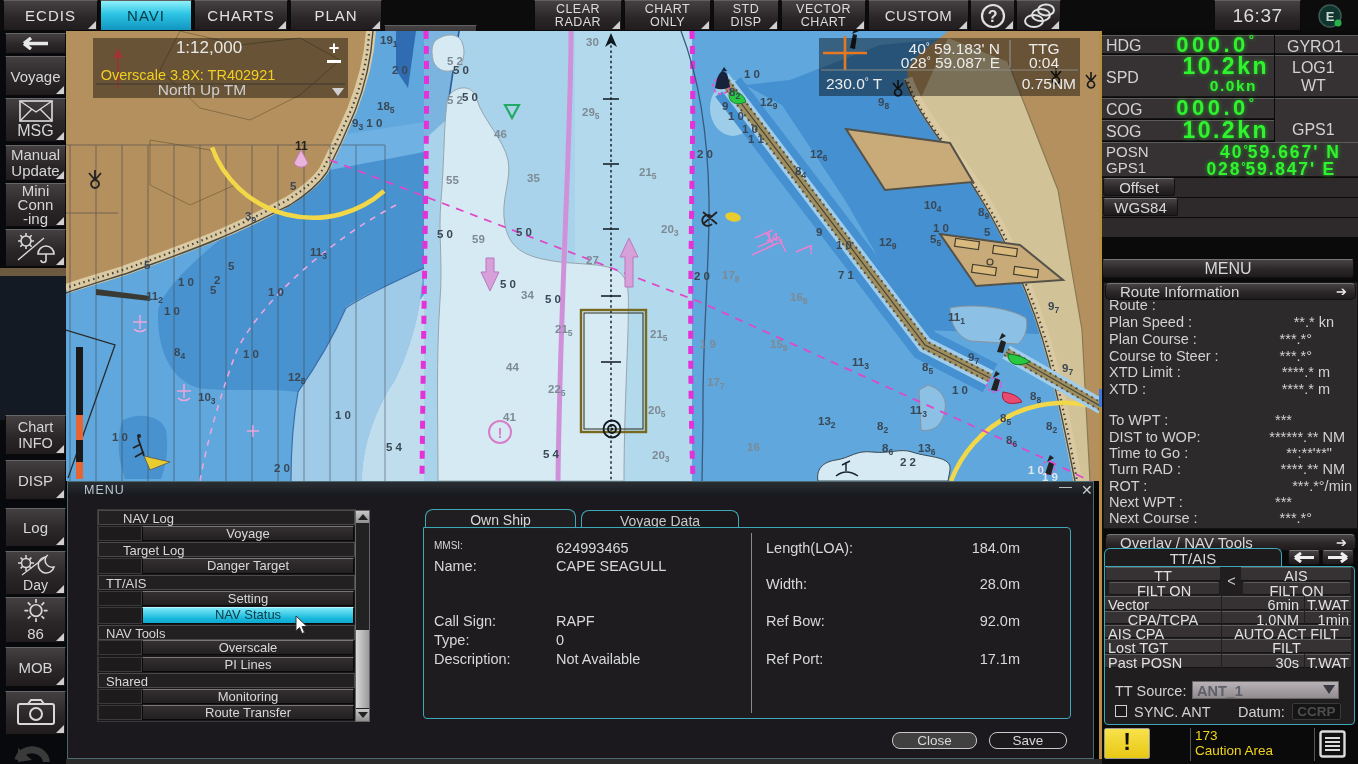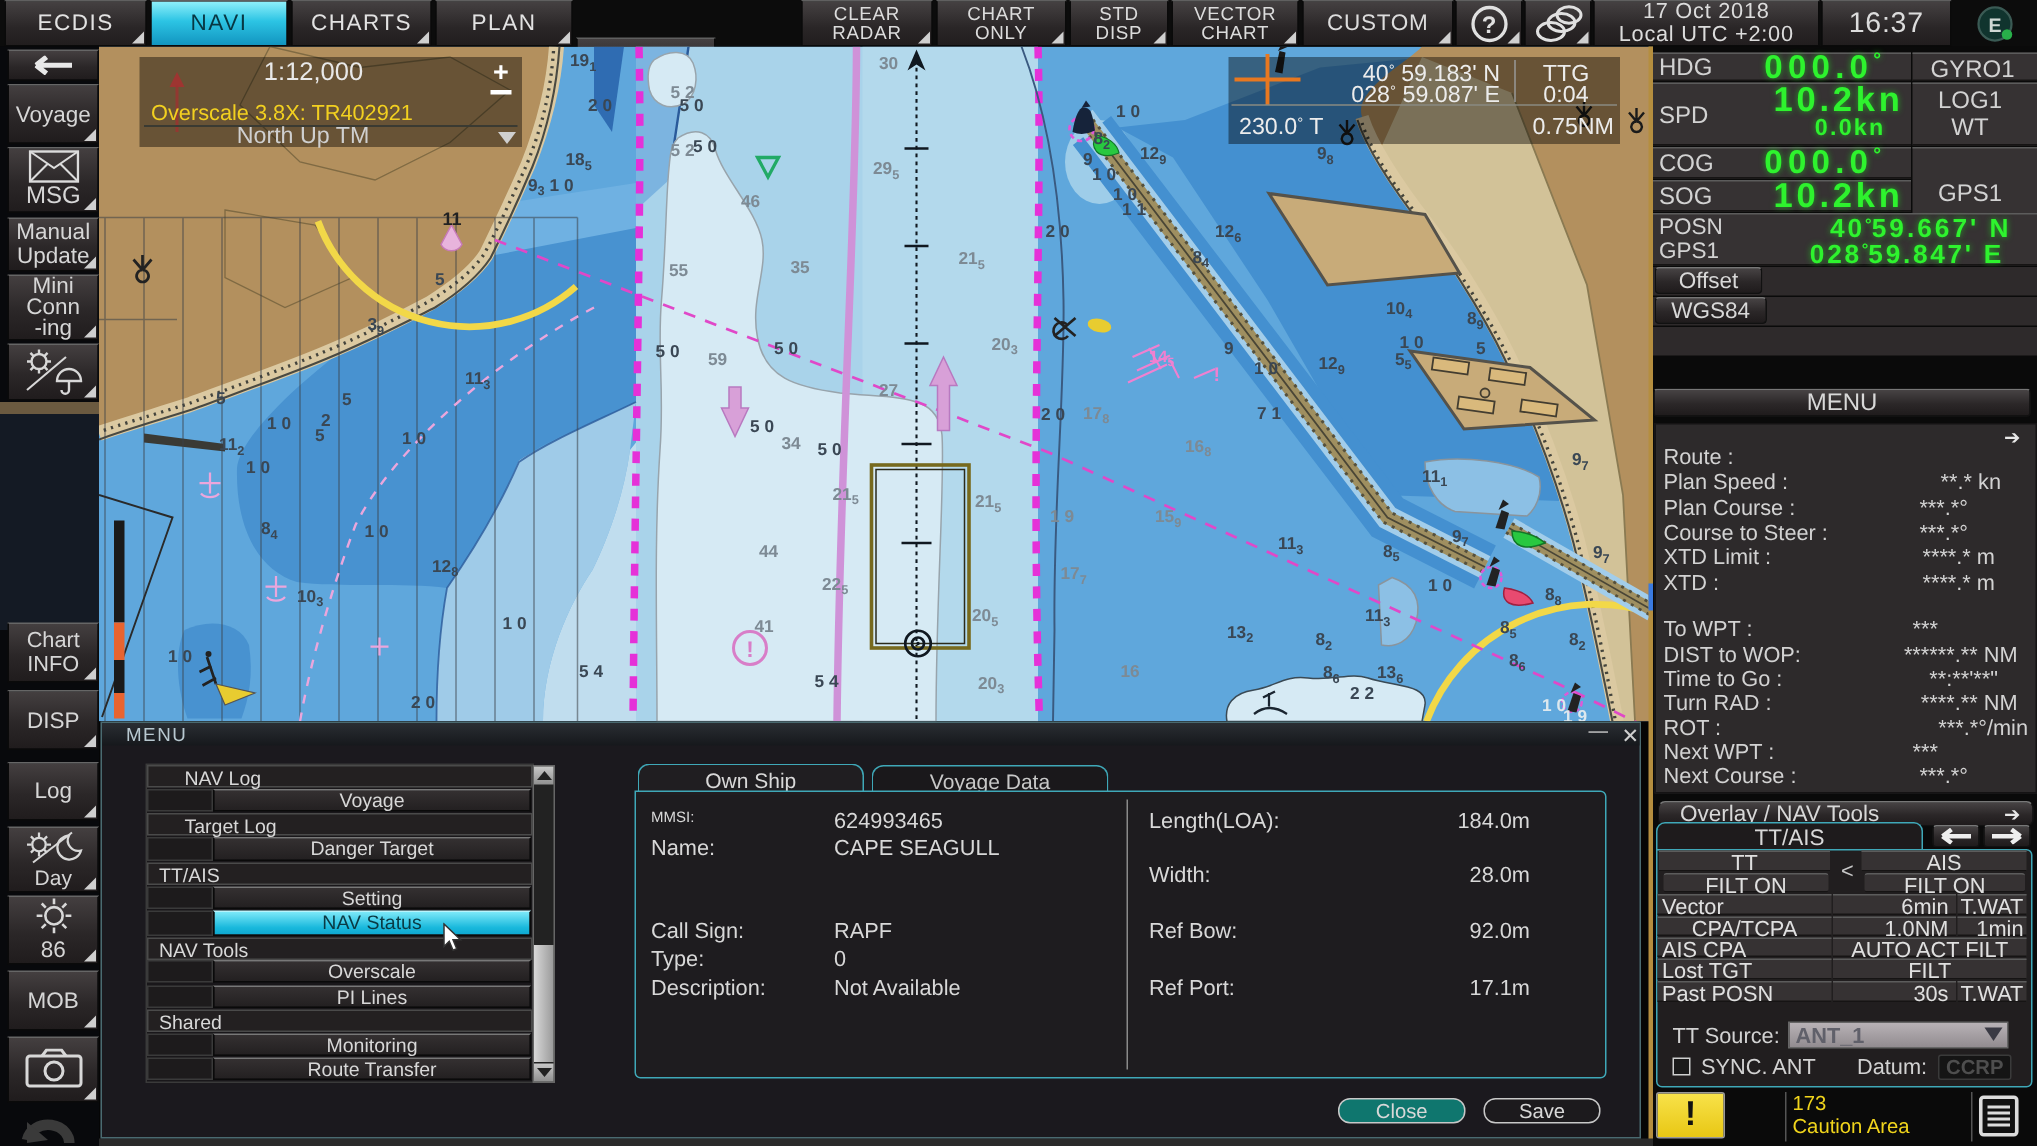--- a/index.html
+++ b/index.html
@@ -59,21 +59,20 @@
   <div class="tab2" style="left:1016px;width:45px;">
     <svg width="36" height="28" viewBox="0 0 36 28">
       <g fill="none" stroke="#e0e0e0" stroke-width="2">
         <ellipse cx="13" cy="19" rx="9" ry="6"></ellipse>
           <ellipse cx="20" cy="13" rx="9" ry="6"></ellipse>
           <ellipse cx="25" cy="8" rx="8" ry="5.5"></ellipse>
       </g>
       </svg>
     <span class="fold"></span>
     </div>
-  <div class="tab2" style="left:1062px;width:151px;font-size:14.5px;line-height:15px;">17 Oct 2018<br>Local UTC +2:00</div>
   <div class="tab2" style="left:1214px;width:87px;font-size:19px;">16:37</div>
   <div class="abs" style="left:1301px;top:0;width:57px;height:31px;background:#0c0c0c;"></div>
   <svg class="abs" style="left:1313px;top:3px;" width="36" height="27" viewBox="0 0 36 27">
     <circle cx="17" cy="13" r="11" fill="#10342e" stroke="#3a5a54" stroke-width="1.5"></circle>
     <text x="17" y="18" text-anchor="middle" font-size="13" font-weight="bold" fill="#cfd8d4">E</text>
     <circle cx="25" cy="20" r="3.5" fill="#28b04a"></circle>
   </svg>
 
   <div class="abs" style="left:0;top:31px;width:66px;height:733px;background:#08090c;"></div>
   <div class="abs" style="left:0;top:270px;width:66px;height:150px;background:#141a24;"></div>
@@ -471,20 +470,21 @@
     <div class="abs gl" style="right:17px;top:111px;font-size:17.5px;letter-spacing:2px;">40<span style="font-size:11px;vertical-align:5px;letter-spacing:0;">°</span>59.667' N</div>
     <div class="abs gl" style="right:22px;top:128px;font-size:17.5px;letter-spacing:1.8px;">028<span style="font-size:11px;vertical-align:5px;letter-spacing:0;">°</span>59.847' E</div>
     <div class="abs" style="left:0;top:147px;width:256px;height:19px;background:#2e2a2b;"></div>
     <div class="abs" style="left:0;top:167px;width:256px;height:19px;background:#2e2a2b;"></div>
     <div class="abs" style="left:0;top:187px;width:256px;height:19px;background:#2e2a2b;"></div>
     <div class="rbtn" style="left:1px;top:147px;width:72px;height:18px;font-size:15px;">Offset</div>
     <div class="rbtn" style="left:1px;top:167px;width:75px;height:18px;font-size:15px;">WGS84</div>
     <div class="rbtn" style="left:0px;top:228px;width:252px;height:19px;font-size:16px;">MENU</div>
 
     <div class="abs" style="left:1px;top:251px;width:255px;height:247px;background:#2d2a2b;border:1px solid #151314;"></div>
+    <div class="rbtn" style="left:3px;top:252px;width:251px;height:17px;font-size:15px;justify-content:flex-start;padding-left:14px;border-radius:5px;">Route Information</div>
     <div class="abs" style="left:234px;top:253px;color:#e8e8e8;font-size:13px;">➔</div>
     <div class="abs lab" id="routeinfo" style="left:0;top:262px;width:256px;font-size:14.5px;">
       <div class="abs" style="left:7px;top:4px;">Route :</div>
       <div class="abs" style="left:7px;top:21px;">Plan Speed :</div>
         <div class="abs" style="right:24px;top:21px;">**.* kn</div>
       <div class="abs" style="left:7px;top:38px;">Plan Course :</div>
         <div class="abs" style="right:46px;top:38px;">***.*°</div>
       <div class="abs" style="left:7px;top:55px;">Course to Steer :</div>
         <div class="abs" style="right:46px;top:55px;">***.*°</div>
       <div class="abs" style="left:7px;top:71px;">XTD Limit :</div>
@@ -624,16 +624,16 @@
     <div class="abs" style="left:366px;top:169px;font-size:14.5px;">Description:</div>
       <div class="abs" style="left:488px;top:169px;font-size:14.5px;">Not Available</div>
     <div class="abs" style="left:698px;top:58px;font-size:14.5px;">Length(LOA):</div>
       <div class="abs" style="left:885px;top:58px;width:67px;text-align:right;font-size:14.5px;">184.0m</div>
     <div class="abs" style="left:698px;top:94px;font-size:14.5px;">Width:</div>
       <div class="abs" style="left:885px;top:94px;width:67px;text-align:right;font-size:14.5px;">28.0m</div>
     <div class="abs" style="left:698px;top:131px;font-size:14.5px;">Ref Bow:</div>
       <div class="abs" style="left:885px;top:131px;width:67px;text-align:right;font-size:14.5px;">92.0m</div>
     <div class="abs" style="left:698px;top:169px;font-size:14.5px;">Ref Port:</div>
       <div class="abs" style="left:885px;top:169px;width:67px;text-align:right;font-size:14.5px;">17.1m</div>
-    <div class="abs" style="left:824px;top:250px;width:85px;height:17px;background:#0f766e;border:1.5px solid #c8c8c8;border-radius:8px;text-align:center;font-size:13.5px;">Close</div>
+    <div class="abs" style="left:824px;top:250px;width:85px;height:17px;background:#404040;border:1.5px solid #c8c8c8;border-radius:8px;text-align:center;font-size:13.5px;">Close</div>
     <div class="abs" style="left:921px;top:250px;width:78px;height:17px;background:#1c1a1d;border:1.5px solid #c8c8c8;border-radius:8px;text-align:center;font-size:13.5px;">Save</div>
   </div>
 </div>
 
 </body></html>

